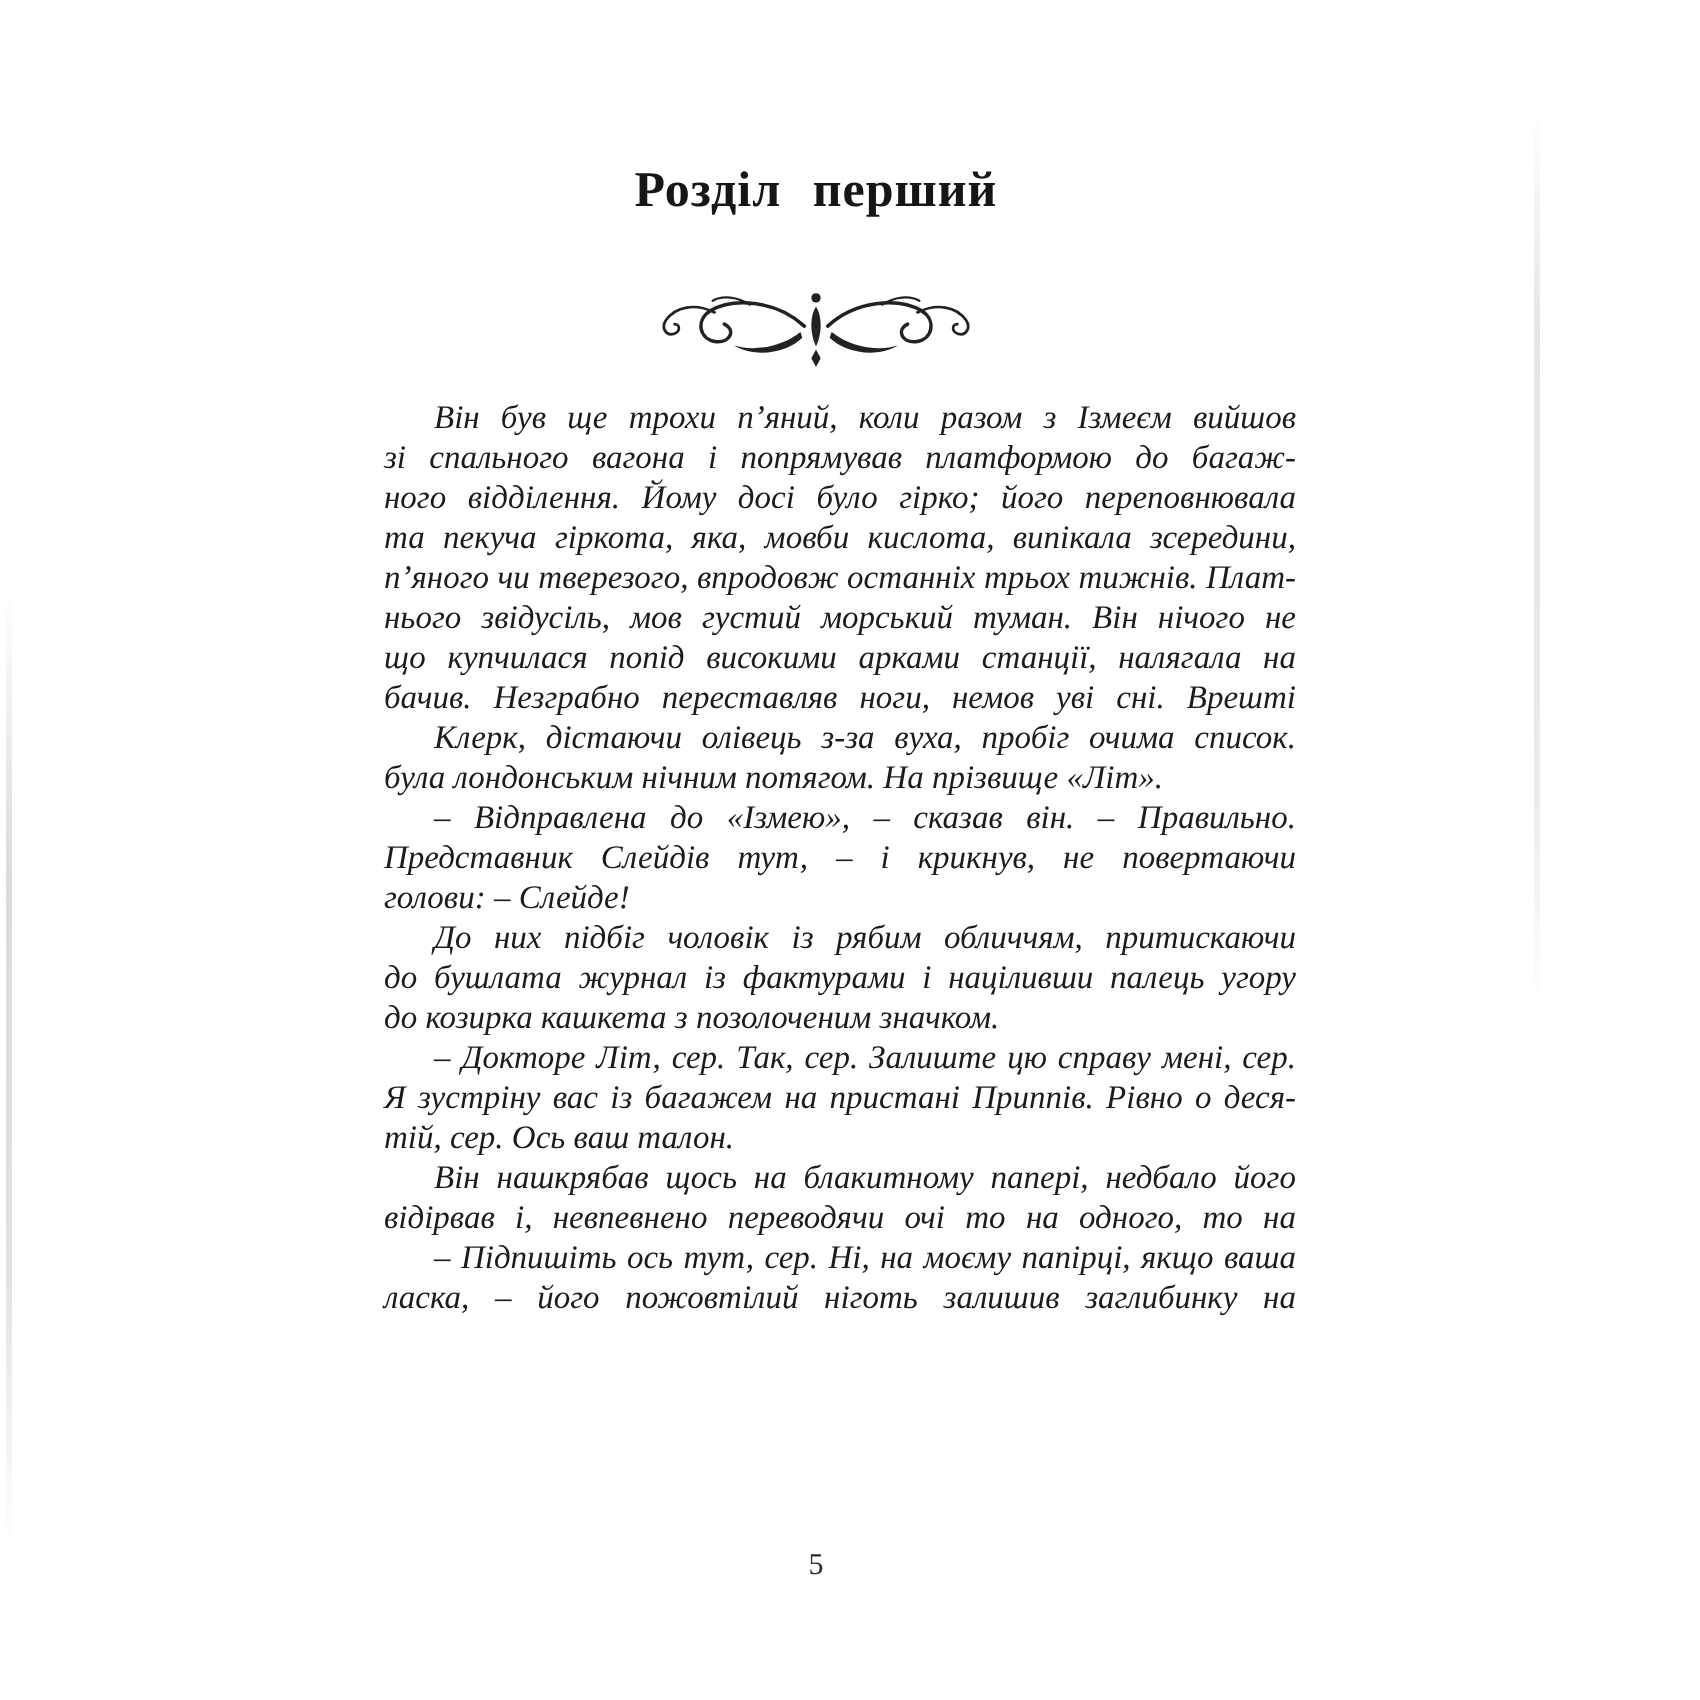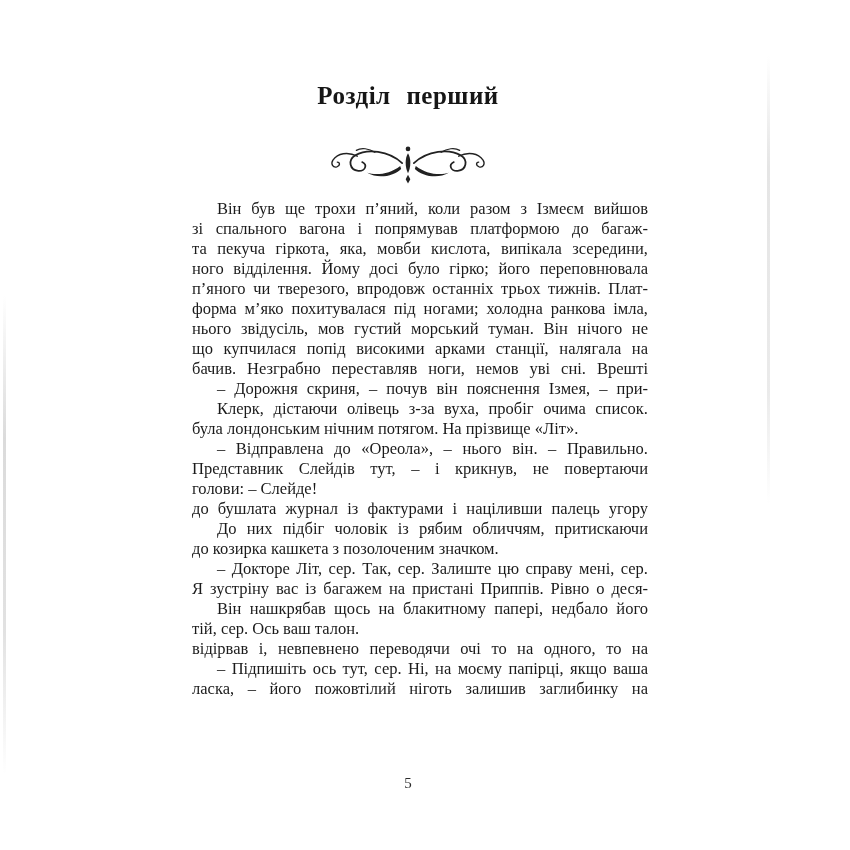--- a/index.html
+++ b/index.html
@@ -42,20 +42,21 @@
     top: 199px;
     left: 192px;
     width: 456px;
     font-size: 16.5px;
     line-height: 20px;
     color: #1b1b1b;
   }
   .line {
     text-align: justify;
     text-align-last: justify;
+    font-style: italic;
   }
   .line.end {
     text-align-last: left;
   }
   .line.indent {
     text-indent: 25px;
   }
   .page-number {
     position: absolute;
     top: 775px;
@@ -102,40 +103,38 @@
       <use href="#orn-left" transform="translate(160,0) scale(-1,1)"></use>
       <circle cx="80" cy="6.5" r="2.4" fill="#222222"></circle>
       <path d="M80 11 C76.8 16 76.8 25 80 31.5 C83.2 25 83.2 16 80 11 Z" fill="#222222"></path>
       <path d="M80 33 L77.6 37.5 L80 42 L82.4 37.5 Z" fill="#222222"></path>
     </svg>
   </div>
 
   <div class="body-text">
       <div class="line indent">Він був ще трохи п’яний, коли разом з Ізмеєм вийшов</div>
       <div class="line">зі спального вагона і попрямував платформою до багаж-</div>
+      <div class="line">ного відділення. Йому досі було гірко; його переповнювала</div>
       <div class="line">та пекуча гіркота, яка, мовби кислота, випікала зсередини,</div>
-      <div class="line">ного відділення. Йому досі було гірко; його переповнювала</div>
       <div class="line">п’яного чи тверезого, впродовж останніх трьох тижнів. Плат-</div>
-      <div class="line">форма м’яко похитувалася під ногами; холодна ранкова імла,</div>
       <div class="line">нього звідусіль, мов густий морський туман. Він нічого не</div>
       <div class="line">що купчилася попід високими арками станції, налягала на</div>
       <div class="line">бачив. Незграбно переставляв ноги, немов уві сні. Врешті</div>
-      <div class="line indent">– Дорожня скриня, – почув він пояснення Ізмея, – при-</div>
       <div class="line indent">Клерк, дістаючи олівець з-за вуха, пробіг очима список.</div>
       <div class="line end">була лондонським нічним потягом. На прізвище «Літ».</div>
-      <div class="line indent">– Відправлена до «Ореола», – нього він. – Правильно.</div>
+      <div class="line indent">– Відправлена до «Ізмею», – сказав він. – Правильно.</div>
       <div class="line">Представник Слейдів тут, – і крикнув, не повертаючи</div>
       <div class="line end">голови: – Слейде!</div>
+      <div class="line indent">До них підбіг чоловік із рябим обличчям, притискаючи</div>
       <div class="line">до бушлата журнал із фактурами і націливши палець угору</div>
-      <div class="line indent">До них підбіг чоловік із рябим обличчям, притискаючи</div>
       <div class="line end">до козирка кашкета з позолоченим значком.</div>
       <div class="line indent">– Докторе Літ, сер. Так, сер. Залиште цю справу мені, сер.</div>
       <div class="line">Я зустріну вас із багажем на пристані Приппів. Рівно о деся-</div>
+      <div class="line end">тій, сер. Ось ваш талон.</div>
       <div class="line indent">Він нашкрябав щось на блакитному папері, недбало його</div>
-      <div class="line end">тій, сер. Ось ваш талон.</div>
       <div class="line">відірвав і, невпевнено переводячи очі то на одного, то на</div>
       <div class="line indent">– Підпишіть ось тут, сер. Ні, на моєму папірці, якщо ваша</div>
       <div class="line">ласка, – його пожовтілий ніготь залишив заглибинку на</div>
     </div>
 
   <div class="page-number">5</div>
 
   <div class="scan-edge left"></div>
   <div class="scan-edge right"></div>
 

